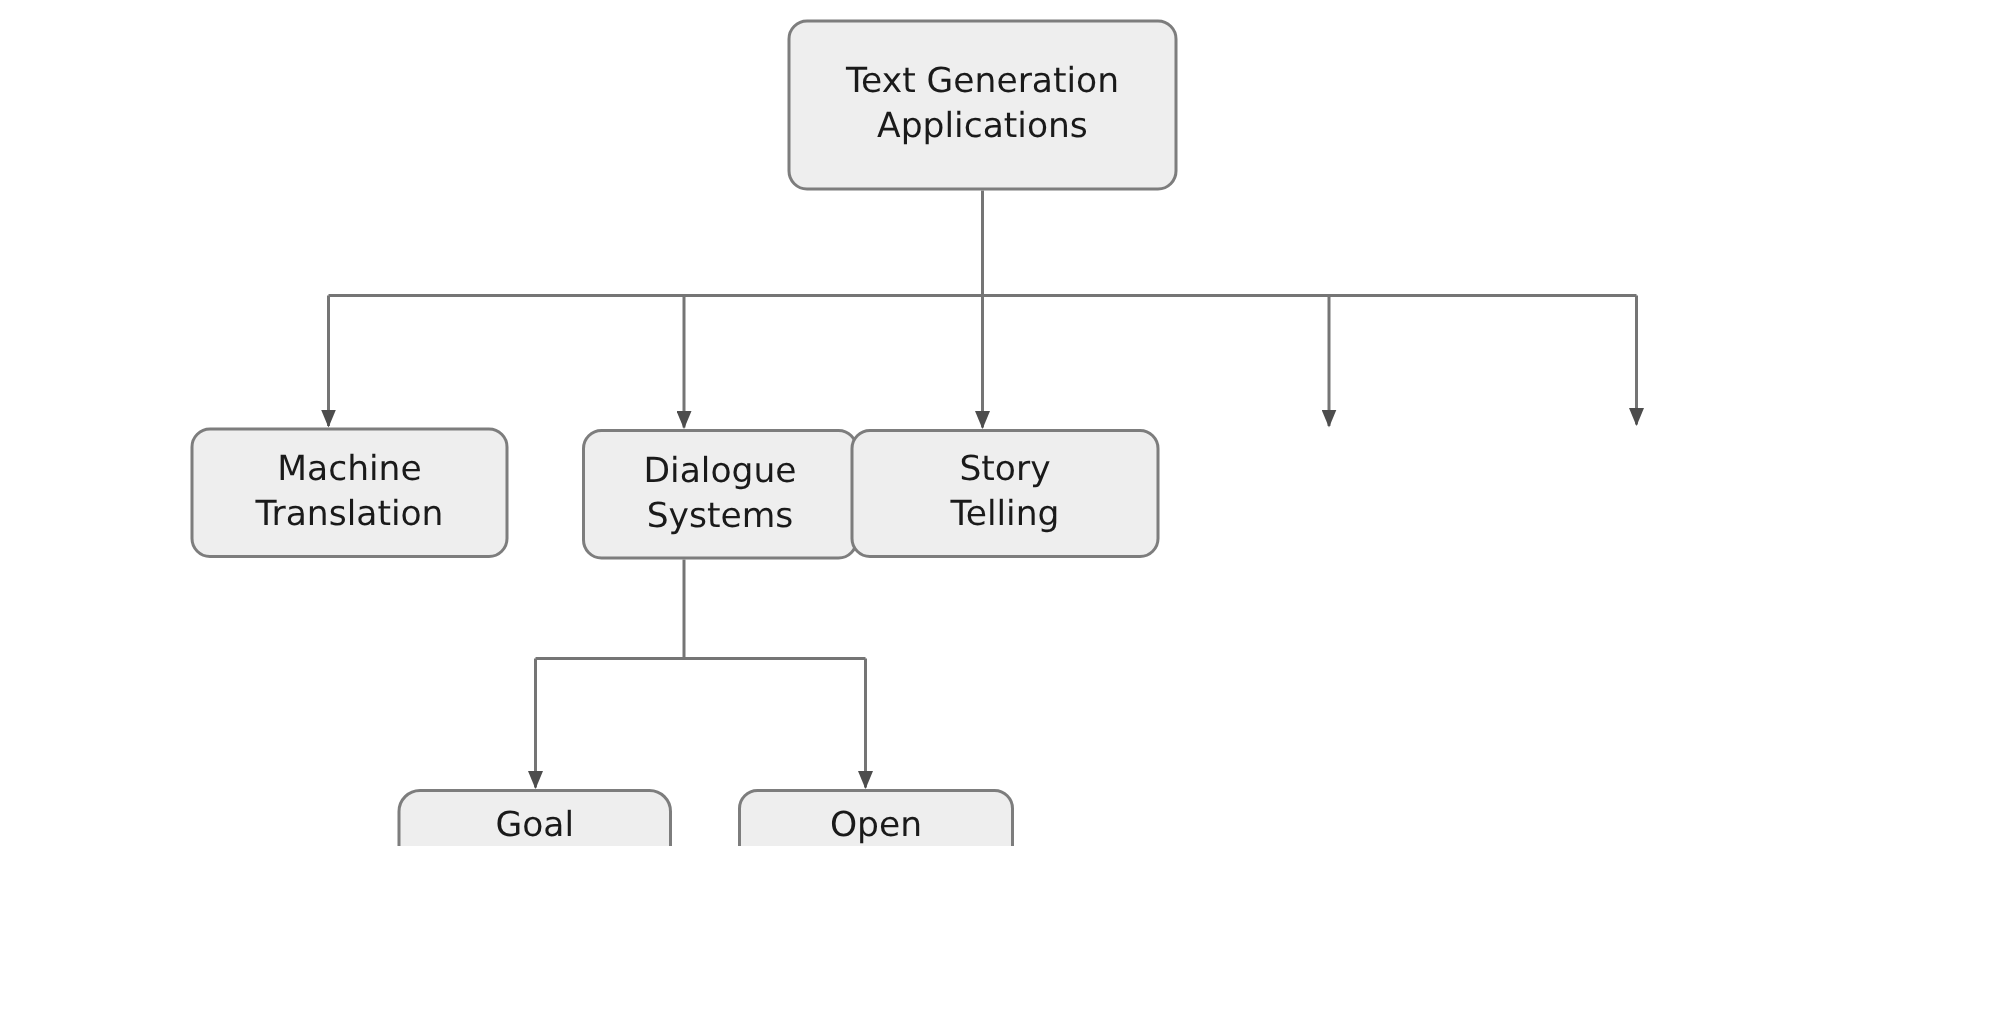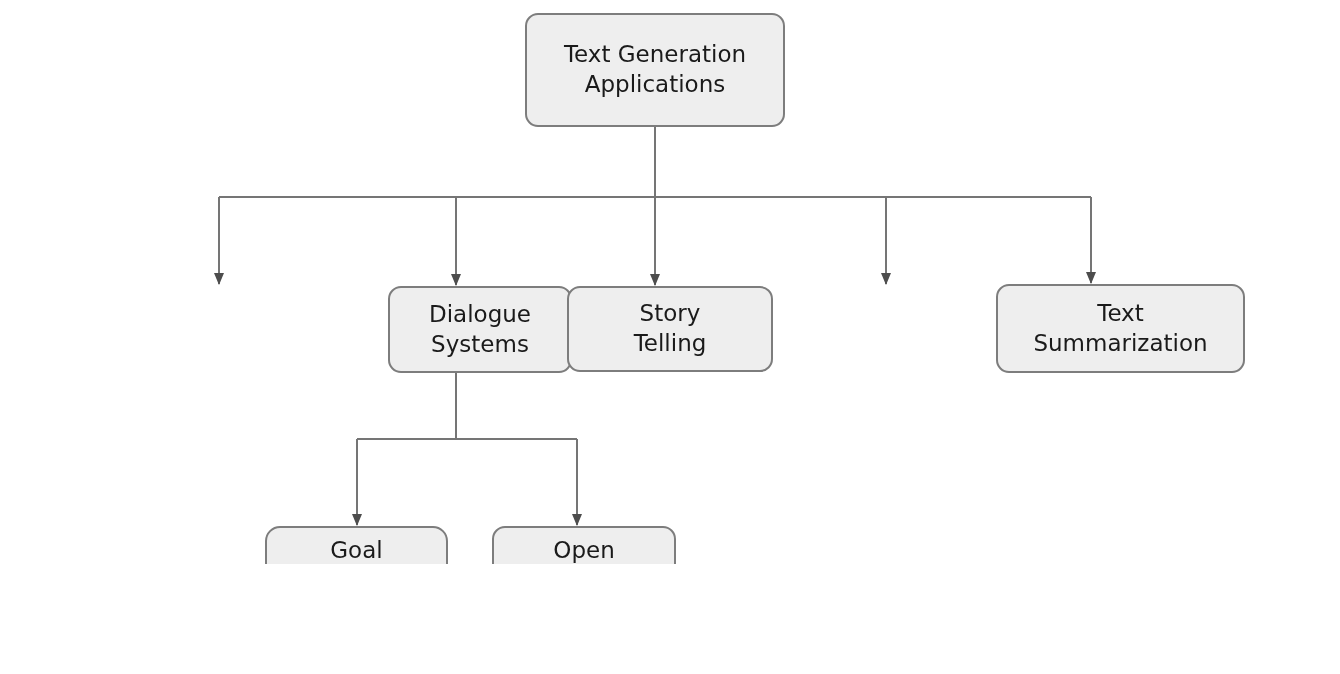--- a/index.html
+++ b/index.html
@@ -71,30 +71,30 @@
 
     <path class="line" d="M456,373 L456,439"></path>
     <path class="line" d="M357,439 L577,439"></path>
     <path class="line" d="M357,439 L357,525" marker-end="url(#arrow)"></path>
     <path class="line" d="M577,439 L577,525" marker-end="url(#arrow)"></path>
   </svg>
 
   <div class="node" style="left:525px; top:13px; width:260px; height:114px;">Text Generation
 Applications</div>
 
+  <div class="node" style="left:127px; top:285px; width:212px; height:87px;">Machine
+Translation</div>
 
   <div class="node" style="left:364px; top:286px; width:184px; height:87px;margin-left:24px;">Dialogue
 Systems</div>
 
   <div class="node" style="left:567px; top:286px; width:206px; height:86px;">Story
 Telling</div>
 
 
-  <div class="node" style="left:996px; top:284px; width:249px; height:89px;">Text
-Summarization</div>
 
   <div class="node" style="left:265px; top:526px; width:183px; height:109px;border-radius:15px;">Goal
 Oriented
 Systems</div>
 
   <div class="node" style="left:492px; top:526px; width:184px; height:109px;">Open
 Domain
 Systems</div>
 
 </div>

